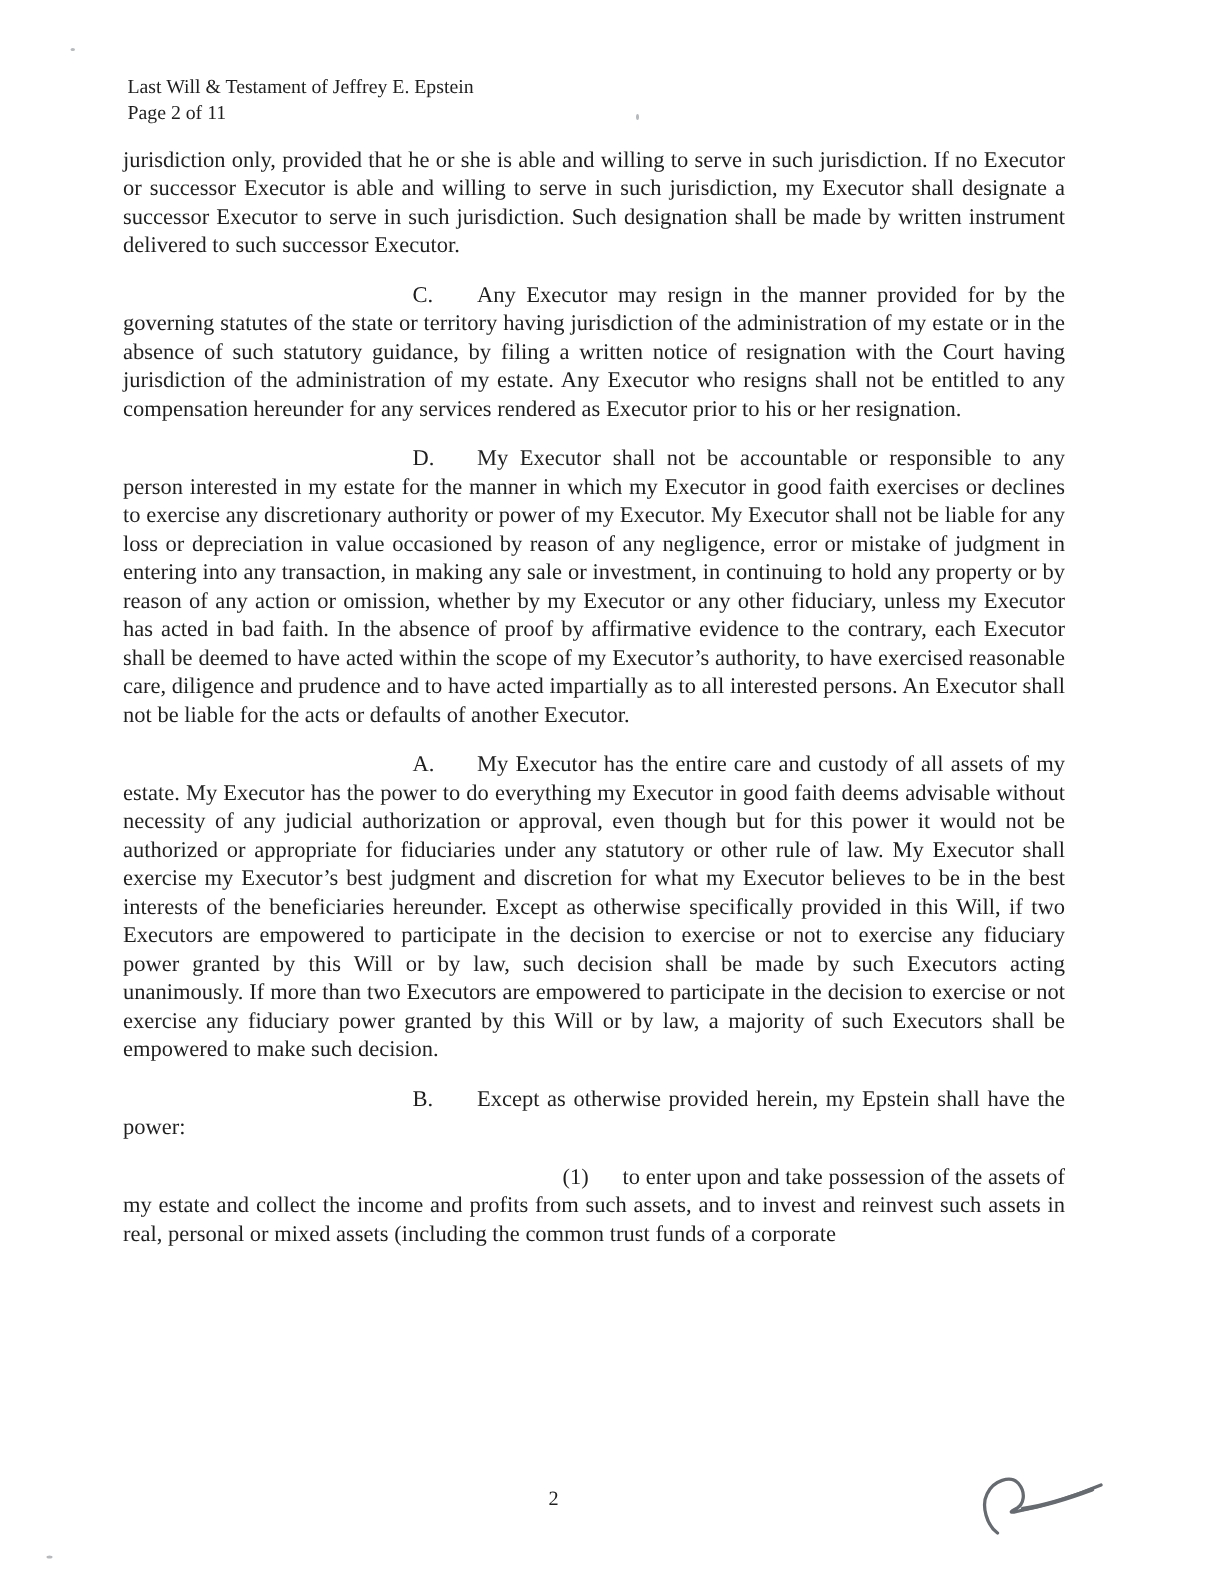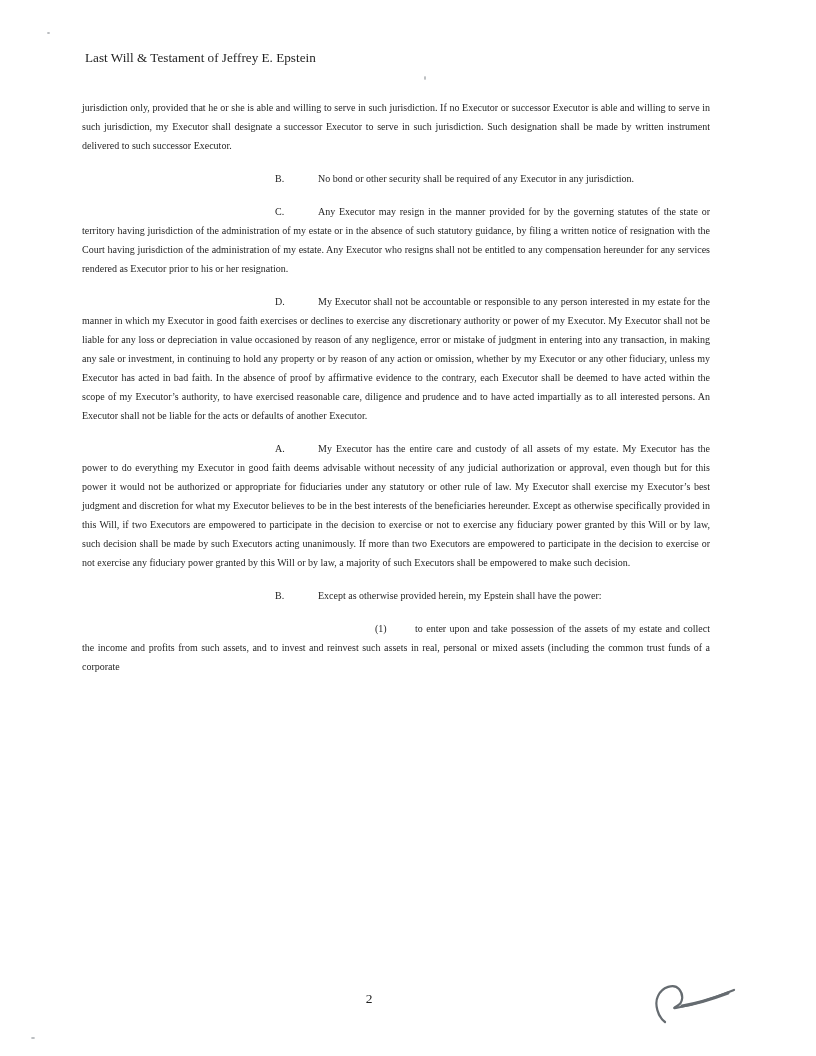--- a/index.html
+++ b/index.html
@@ -21,21 +21,21 @@
     left: 85px;
     top: 50px;
     font-size: 13.2px;
     line-height: 16.5px;
   }
   .body-text {
     position: absolute;
     left: 82px;
     top: 98px;
     width: 628px;
-    font-size: 10px;
+    font-size: 15px;
     line-height: 19px;
     text-align: justify;
   }
   .para { margin: 0 0 14px 0; }
   .para:last-child { margin-bottom: 16px; }
   .tab { display: inline-block; height: 1px; }
   .tab-193 { width: 193px; }
   .tab-95  { width: 95px; }
   .tab-293 { width: 293px; }
   .lbl { display: inline-block; }
@@ -68,27 +68,27 @@
   .speck-2 { left: 424px; top: 76px; width: 2px; height: 4px; }
   .speck-3 { left: 31px;  top: 1037px; width: 4px; height: 2px; }
 </style>
 </head>
 <body>
 
 <div class="page">
 
   <div class="header">
     <div>Last Will &amp; Testament of Jeffrey E. Epstein</div>
+    <div>Page 2 of 11</div>
   </div>
 
   <div class="body-text">
 
     <p class="para"><span>jurisdiction only, provided that he or she is able and willing to serve in such jurisdiction. If no Executor or successor Executor is able and willing to serve in such jurisdiction, my Executor shall designate a successor Executor to serve in such jurisdiction. Such designation shall be made by written instrument delivered to such successor Executor.</span></p>
 
-    <p class="para"><span class="tab tab-193"></span><span class="lbl lbl-43">B.</span><span>No bond or other security shall be required of any Executor in any jurisdiction.</span></p>
 
     <p class="para"><span class="tab tab-193"></span><span class="lbl lbl-43">C.</span><span>Any Executor may resign in the manner provided for by the governing statutes of the state or territory having jurisdiction of the administration of my estate or in the absence of such statutory guidance, by filing a written notice of resignation with the Court having jurisdiction of the administration of my estate. Any Executor who resigns shall not be entitled to any compensation hereunder for any services rendered as Executor prior to his or her resignation.</span></p>
 
     <p class="para"><span class="tab tab-193"></span><span class="lbl lbl-43">D.</span><span>My Executor shall not be accountable or responsible to any person interested in my estate for the manner in which my Executor in good faith exercises or declines to exercise any discretionary authority or power of my Executor. My Executor shall not be liable for any loss or depreciation in value occasioned by reason of any negligence, error or mistake of judgment in entering into any transaction, in making any sale or investment, in continuing to hold any property or by reason of any action or omission, whether by my Executor or any other fiduciary, unless my Executor has acted in bad faith. In the absence of proof by affirmative evidence to the contrary, each Executor shall be deemed to have acted within the scope of my Executor’s authority, to have exercised reasonable care, diligence and prudence and to have acted impartially as to all interested persons. An Executor shall not be liable for the acts or defaults of another Executor.</span></p>
 
 
     <p class="para"><span class="tab tab-193"></span><span class="lbl lbl-43">A.</span><span>My Executor has the entire care and custody of all assets of my estate. My Executor has the power to do everything my Executor in good faith deems advisable without necessity of any judicial authorization or approval, even though but for this power it would not be authorized or appropriate for fiduciaries under any statutory or other rule of law. My Executor shall exercise my Executor’s best judgment and discretion for what my Executor believes to be in the best interests of the beneficiaries hereunder. Except as otherwise specifically provided in this Will, if two Executors are empowered to participate in the decision to exercise or not to exercise any fiduciary power granted by this Will or by law, such decision shall be made by such Executors acting unanimously.  If more than two Executors are empowered to participate in the decision to exercise or not exercise any fiduciary power granted by this Will or by law, a majority of such Executors shall be empowered to make such decision.</span></p>
 
     <p class="para"><span class="tab tab-193"></span><span class="lbl lbl-43">B.</span><span>Except as otherwise provided herein, my Epstein shall have the power:</span></p>
 

